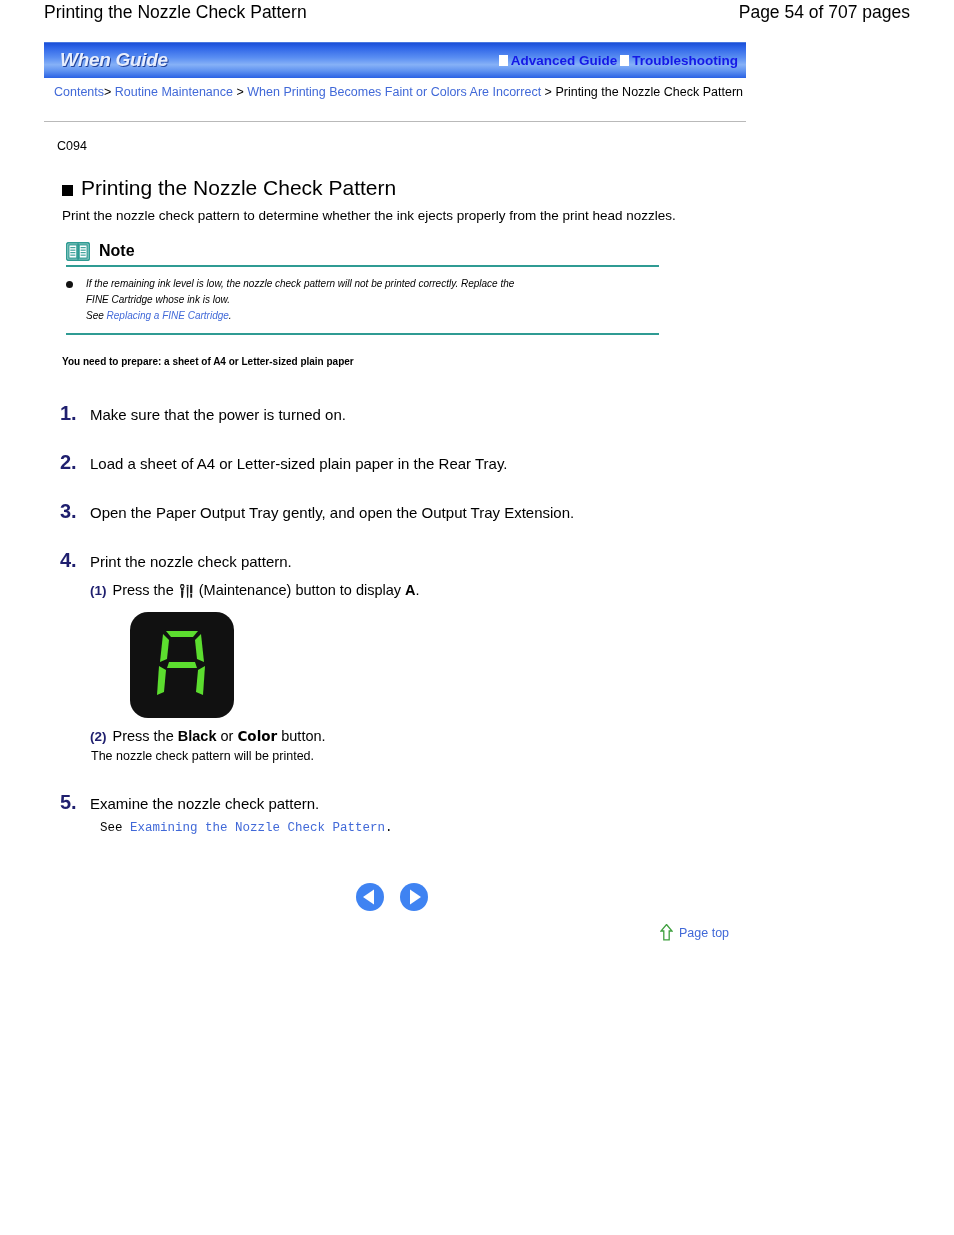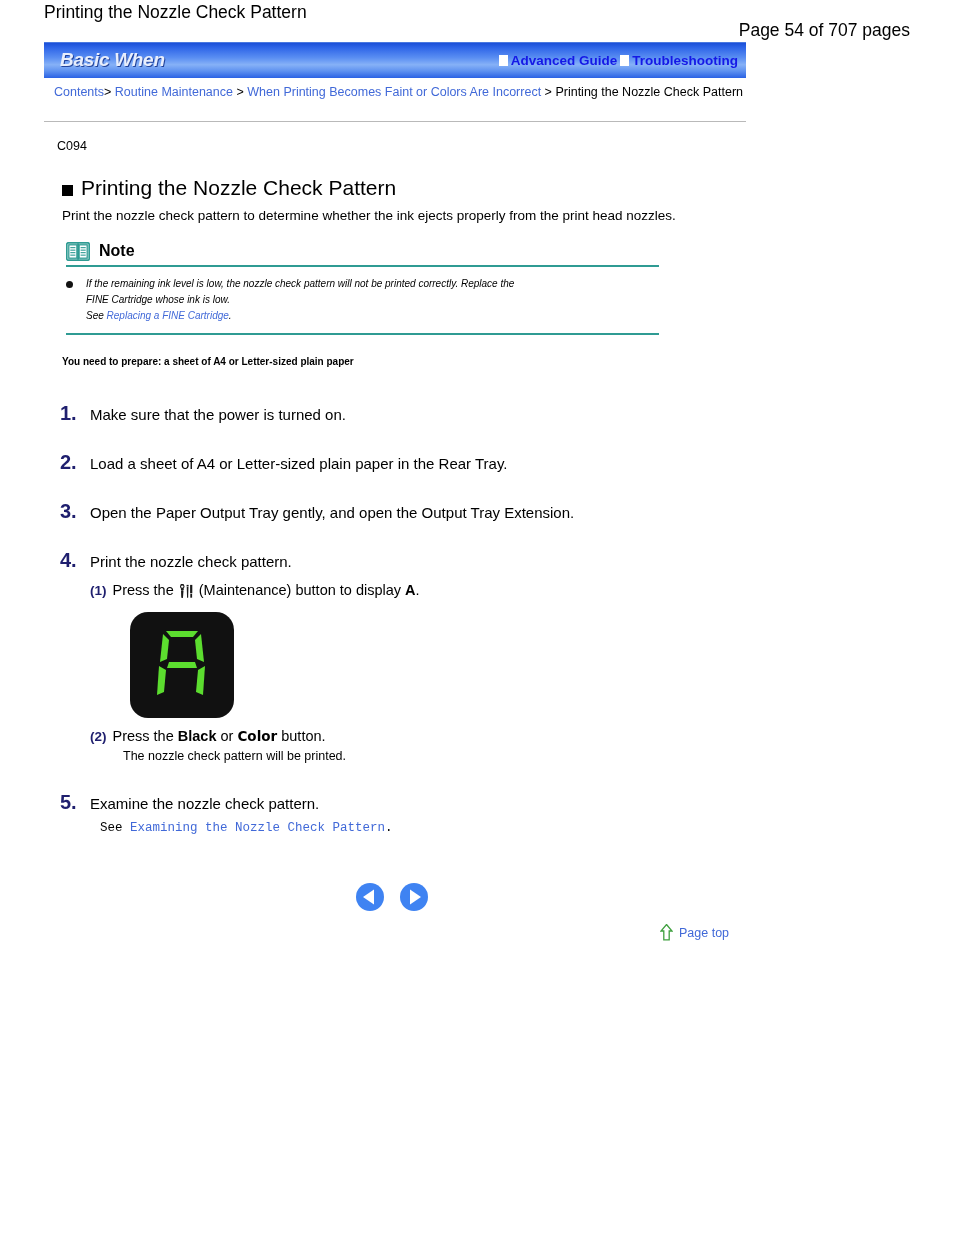--- a/index.html
+++ b/index.html
@@ -33,21 +33,20 @@
     color: #000;
     white-space: nowrap;
   }
   .page-header-count {
     position: absolute;
     right: 44px;
     top: 2px;
     font-size: 17.5px;
     color: #000;
     white-space: nowrap;
-    margin-top: 18px;
   }
 
   
   .guide-banner {
     position: absolute;
     left: 44px;
     top: 42px;
     width: 702px;
     height: 36px;
     background: linear-gradient(to bottom,
@@ -273,21 +272,21 @@
     flex: none;
   }
   .substep-text {
     font-size: 14.5px;
     color: #000;
     white-space: nowrap;
     display: flex;
     align-items: flex-start;
   }
   .sub-note {
-    margin-left: 63px;
+    margin-left: 31px;
     font-size: 12.5px;
     color: #000;
     white-space: nowrap;
   }
   .sub-note a {
     color: #4169d8;
     text-decoration: none;
     cursor: pointer;
   }
   .bold-black {
@@ -363,21 +362,21 @@
 </style>
 </head>
 <body>
 
 <div class="page-header">
   <div class="page-header-title">Printing the Nozzle Check Pattern</div>
   <div class="page-header-count">Page 54 of 707 pages</div>
 </div>
 
 <div class="guide-banner">
-  <div class="guide-banner-title">Basic When</div>
+  <div class="guide-banner-title">When Guide</div>
   <div class="guide-links">
     <span class="link-marker"></span>
     <a class="guide-link">Advanced Guide</a>
     <span class="link-marker"></span>
     <a class="guide-link">Troubleshooting</a>
   </div>
 </div>
 
 <div class="breadcrumb">
   <a>Contents</a><span class="sep">&gt;</span>

